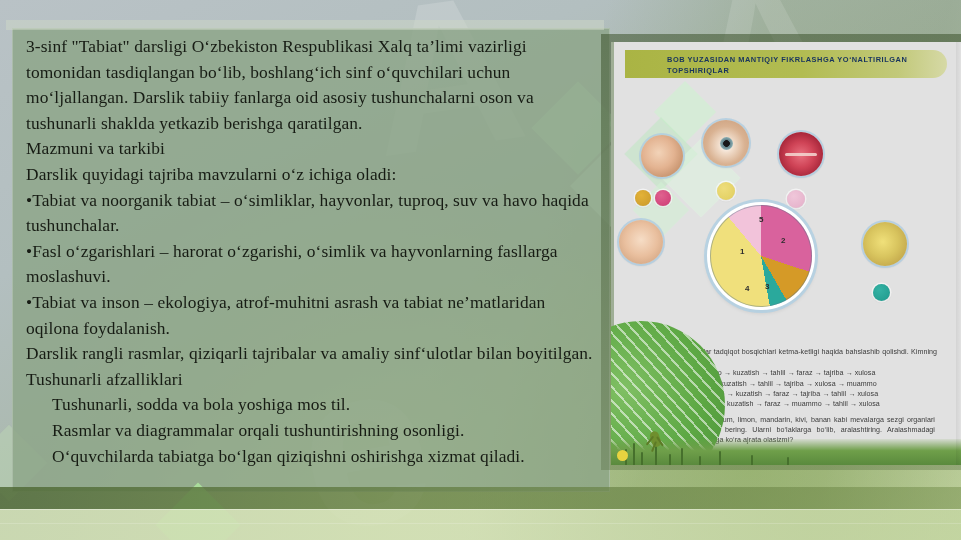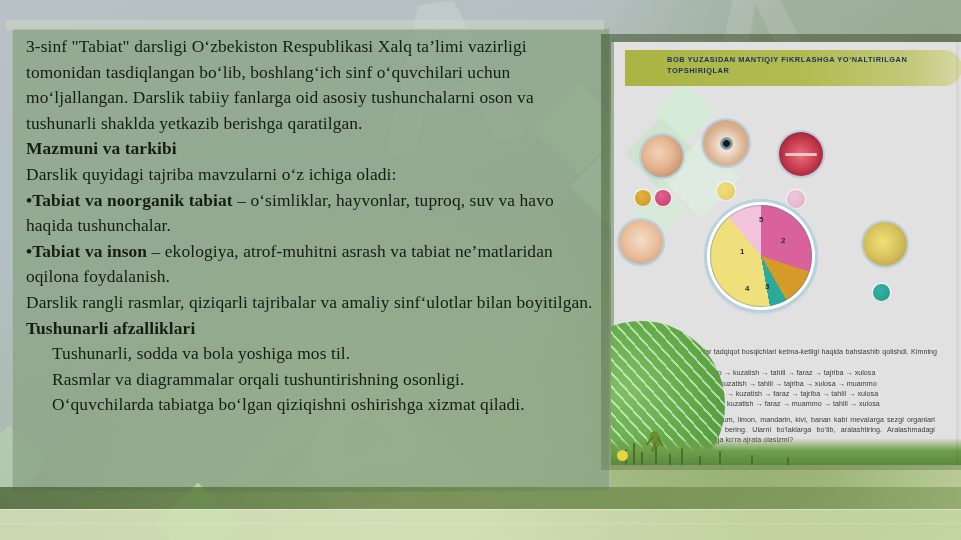--- a/index.html
+++ b/index.html
@@ -50,45 +50,44 @@
     box-shadow:0 0 0 1px rgba(255,255,255,.22) inset;
     padding:6px 14px 0 14px;box-sizing:border-box;
   }
   #text-card .shadow-tab{
     position:absolute;left:-6px;top:-8px;width:598px;height:10px;background:rgba(205,215,200,.5);
   }
   .tl{
     color:#171c14;font-size:17.4px;line-height:25.6px;
     font-family:"Liberation Serif", serif;letter-spacing:.1px;
   }
-  .tl b{font-weight:700;}
+  .tl b{font-weight:400;}
   .tl.indent{padding-left:26px;font-family:Liberation Serif, serif;}
 
   
   #page-shadow{
     position:absolute;left:601px;top:34px;width:360px;height:436px;
     background:linear-gradient(180deg,rgba(60,82,44,.55),rgba(84,106,64,.35));
   }
   #book-page{
     position:absolute;left:611px;top:42px;width:350px;height:423px;
     background:#e1e1e1;overflow:hidden;
   }
   #book-page .page-edge{position:absolute;left:0;top:0;bottom:0;width:3px;background:#9fae96;}
 
   .pg-dia{position:absolute;background:rgba(206,240,208,.62);transform:rotate(45deg);}
   .pd1{left:52px;top:48px;width:44px;height:44px;}
   .pd2{left:24px;top:86px;width:52px;height:52px;background:rgba(188,232,192,.5);}
   .pd3{left:62px;top:108px;width:56px;height:56px;background:rgba(222,244,224,.55);}
   .pd4{left:30px;top:148px;width:40px;height:40px;background:rgba(210,240,212,.55);}
 
   #hdr-band{
-    position:absolute;left:14px;top:8px;width:322px;height:36px;
+    position:absolute;left:14px;top:8px;width:322px;height:28px;
     background:linear-gradient(90deg,#aab444 0%,#b2bc52 55%,#c2c97a 85%,#d6d9a6 100%);
     border-radius:0 18px 18px 0;
-    padding-left:15px;
   }
   #hdr-band .hdr-txt{
     position:absolute;left:42px;top:5px;width:268px;
     font-family:"Liberation Sans",sans-serif;font-weight:700;
     font-size:7.4px;letter-spacing:.55px;line-height:10.5px;color:#17335e;
   }
   .q-block{
     position:absolute;font-family:"Liberation Sans",sans-serif;
     color:#3a3a3a;font-size:7.1px;line-height:10.2px;letter-spacing:.05px;
     text-align:justify;
@@ -193,20 +192,21 @@
   <div class="dia dia-6"></div>
 
   <div id="text-card">
     <div class="shadow-tab"></div>
 
     <div class="tl">3-sinf "Tabiat" darsligi O‘zbekiston Respublikasi Xalq ta’limi vazirligi tomonidan tasdiqlangan bo‘lib, boshlang‘ich sinf o‘quvchilari uchun mo‘ljallangan. Darslik tabiiy fanlarga oid asosiy tushunchalarni oson va tushunarli shaklda yetkazib berishga qaratilgan.</div>
     <div class="tl"><b>Mazmuni va tarkibi</b></div>
     <div class="tl">Darslik quyidagi tajriba mavzularni o‘z ichiga oladi:</div>
 
     <div class="tl"><b>•Tabiat va noorganik tabiat</b><span> – o‘simliklar, hayvonlar, tuproq, suv va havo haqida tushunchalar.</span></div>
+    <div class="tl"><b>•Fasl o‘zgarishlari</b><span> – harorat o‘zgarishi, o‘simlik va hayvonlarning fasllarga moslashuvi.</span></div>
     <div class="tl"><b>•Tabiat va inson</b><span> – ekologiya, atrof-muhitni asrash va tabiat ne’matlaridan oqilona foydalanish.</span></div>
 
     <div class="tl">Darslik rangli rasmlar, qiziqarli tajribalar va amaliy sinf‘ulotlar bilan boyitilgan.</div>
     <div class="tl"><b>Tushunarli afzalliklari</b></div>
 
     <div class="tl indent">Tushunarli, sodda va bola yoshiga mos til.</div>
     <div class="tl indent">Rasmlar va diagrammalar orqali tushuntirishning osonligi.</div>
     <div class="tl indent">O‘quvchilarda tabiatga bo‘lgan qiziqishni oshirishga xizmat qiladi.</div>
   </div>
 

